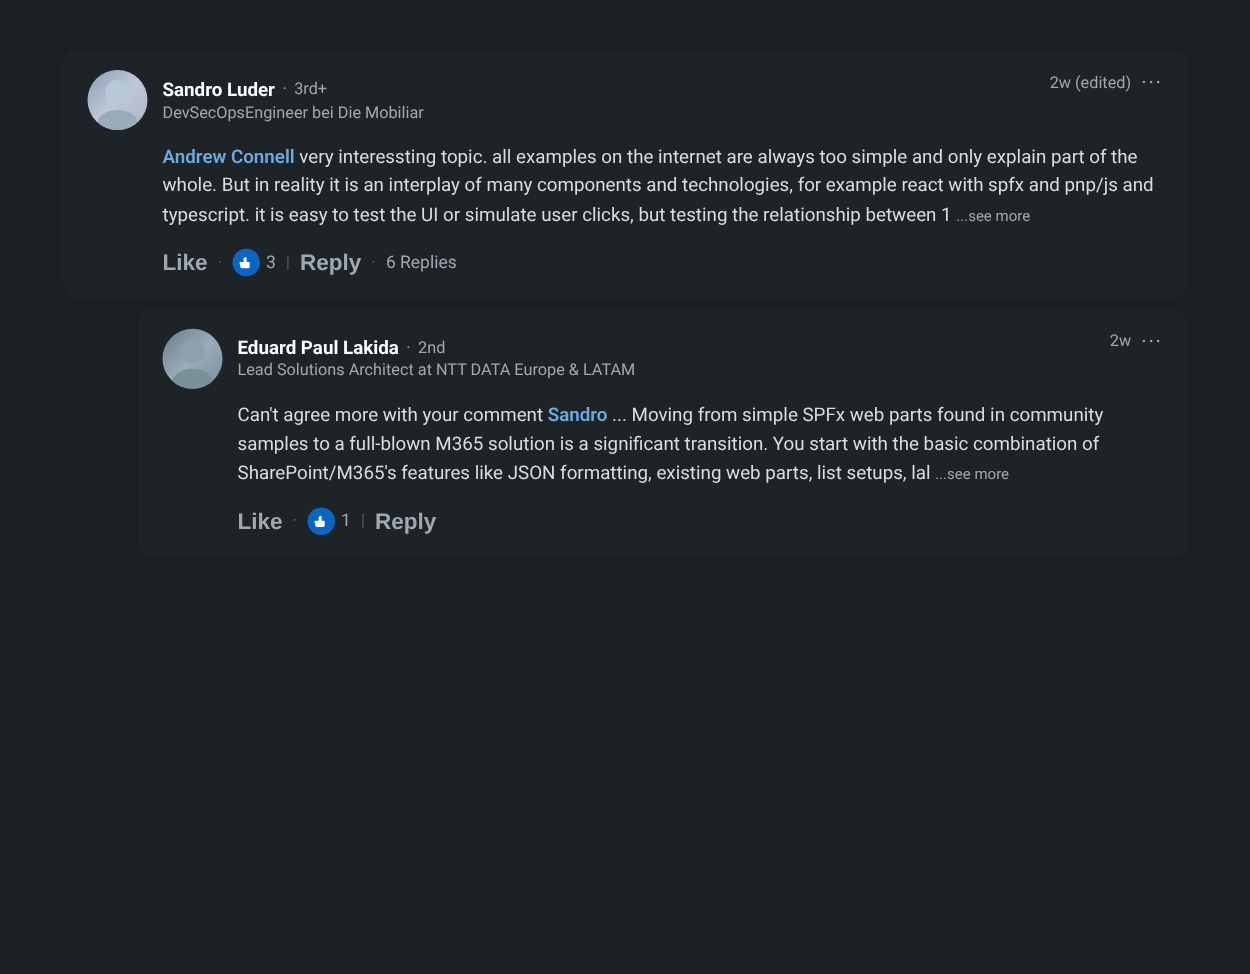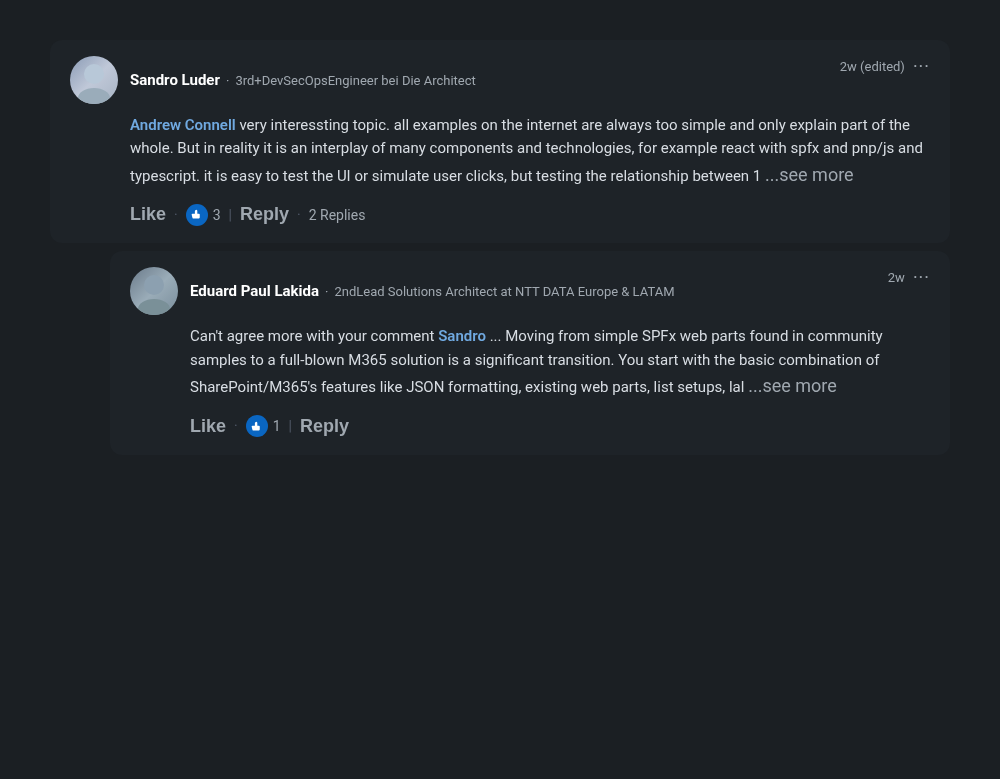--- a/index.html
+++ b/index.html
@@ -55,21 +55,21 @@
       background: linear-gradient(135deg, #8a9bb5 0%, #c0c8d8 50%, #a8b4c4 100%);
     }
 
     
     .avatar-eduard {
       background: linear-gradient(135deg, #6a7a8a 0%, #9aacb8 50%, #7a8e9c 100%);
     }
 
     .user-info {
       display: flex;
-      flex-direction: row;
+      flex-direction: column;
     }
 
     .user-name-row {
       display: flex;
       align-items: center;
       gap: 6px;
     }
 
     .user-name {
       font-weight: 700;
@@ -115,21 +115,21 @@
 
     .mention-link {
       color: #70a9e0;
       font-weight: 600;
       cursor: pointer;
     }
 
     .see-more {
       color: #a0a8b0;
       cursor: pointer;
-      font-size: 18px;
+      font-size: 12px;
     }
 
     .comment-actions {
       display: flex;
       align-items: center;
       gap: 8px;
       padding-left: 60px;
     }
 
     .action-btn {
@@ -217,21 +217,21 @@
             <circle cx="24" cy="18" r="10" fill="#b8c8d8"></circle>
             <ellipse cx="24" cy="42" rx="16" ry="10" fill="#9aacba"></ellipse>
           </svg>
         </div>
         <div class="user-info">
           <div class="user-name-row">
             <span class="user-name">Sandro Luder</span>
             <span class="user-degree">·</span>
             <span class="user-degree">3rd+</span>
           </div>
-          <div class="user-title">DevSecOpsEngineer bei Die Architect</div>
+          <div class="user-title">DevSecOpsEngineer bei Die Mobiliar</div>
         </div>
       </div>
       <div class="comment-meta-right">
         <span>2w (edited)</span>
         <span class="more-dots">···</span>
       </div>
     </div>
 
     <div class="comment-text">
       <span class="mention-link">Andrew Connell</span>
@@ -246,21 +246,21 @@
         <span class="like-icon">
           <svg viewBox="0 0 16 16" fill="white" xmlns="http://www.w3.org/2000/svg">
             <path d="M8 2C7 2 6 3 6 4L6 7H3C2.4 7 2 7.4 2 8L3 12C3.2 12.8 3.9 13 4.5 13H10.5C11.3 13 12 12.4 12 11.5V8C12 7.4 11.6 7 11 7H9V4C9 3 8.7 2 8 2Z"></path>
           </svg>
         </span>
         <span class="like-count">3</span>
       </div>
       <span class="action-separator">|</span>
       <button class="action-btn">Reply</button>
       <span class="action-separator">·</span>
-      <span class="replies-count">2 Replies</span>
+      <span class="replies-count">6 Replies</span>
     </div>
   </div>
 
 
   <div class="nested-comment">
     <div class="comment-block">
       <div class="comment-header">
         <div class="comment-header-left">
           <div class="avatar avatar-eduard">
             <svg viewBox="0 0 48 48" width="48" height="48" xmlns="http://www.w3.org/2000/svg">

